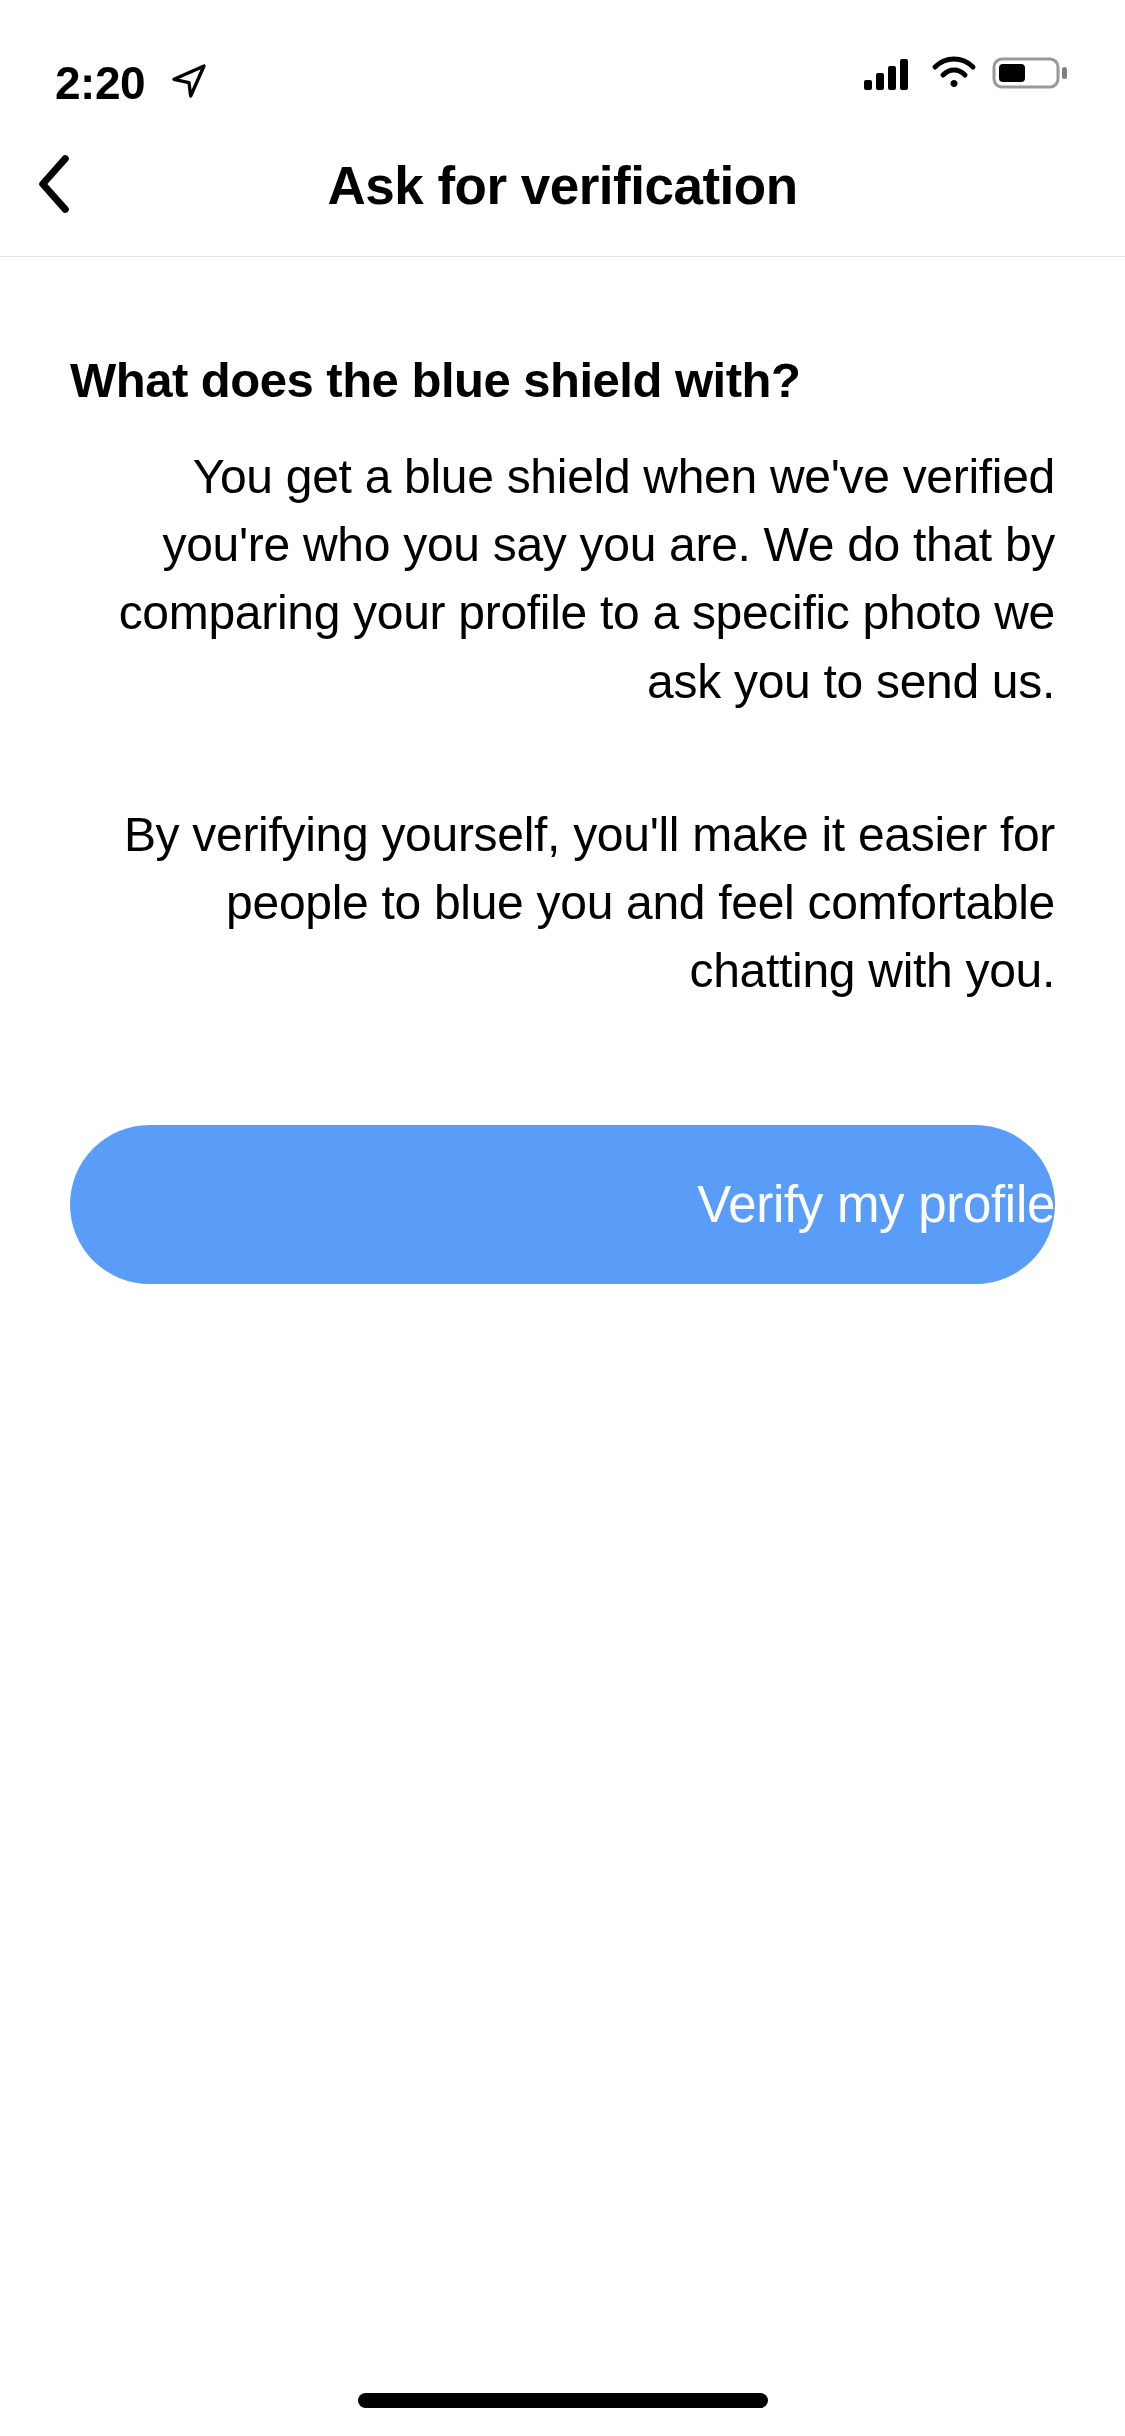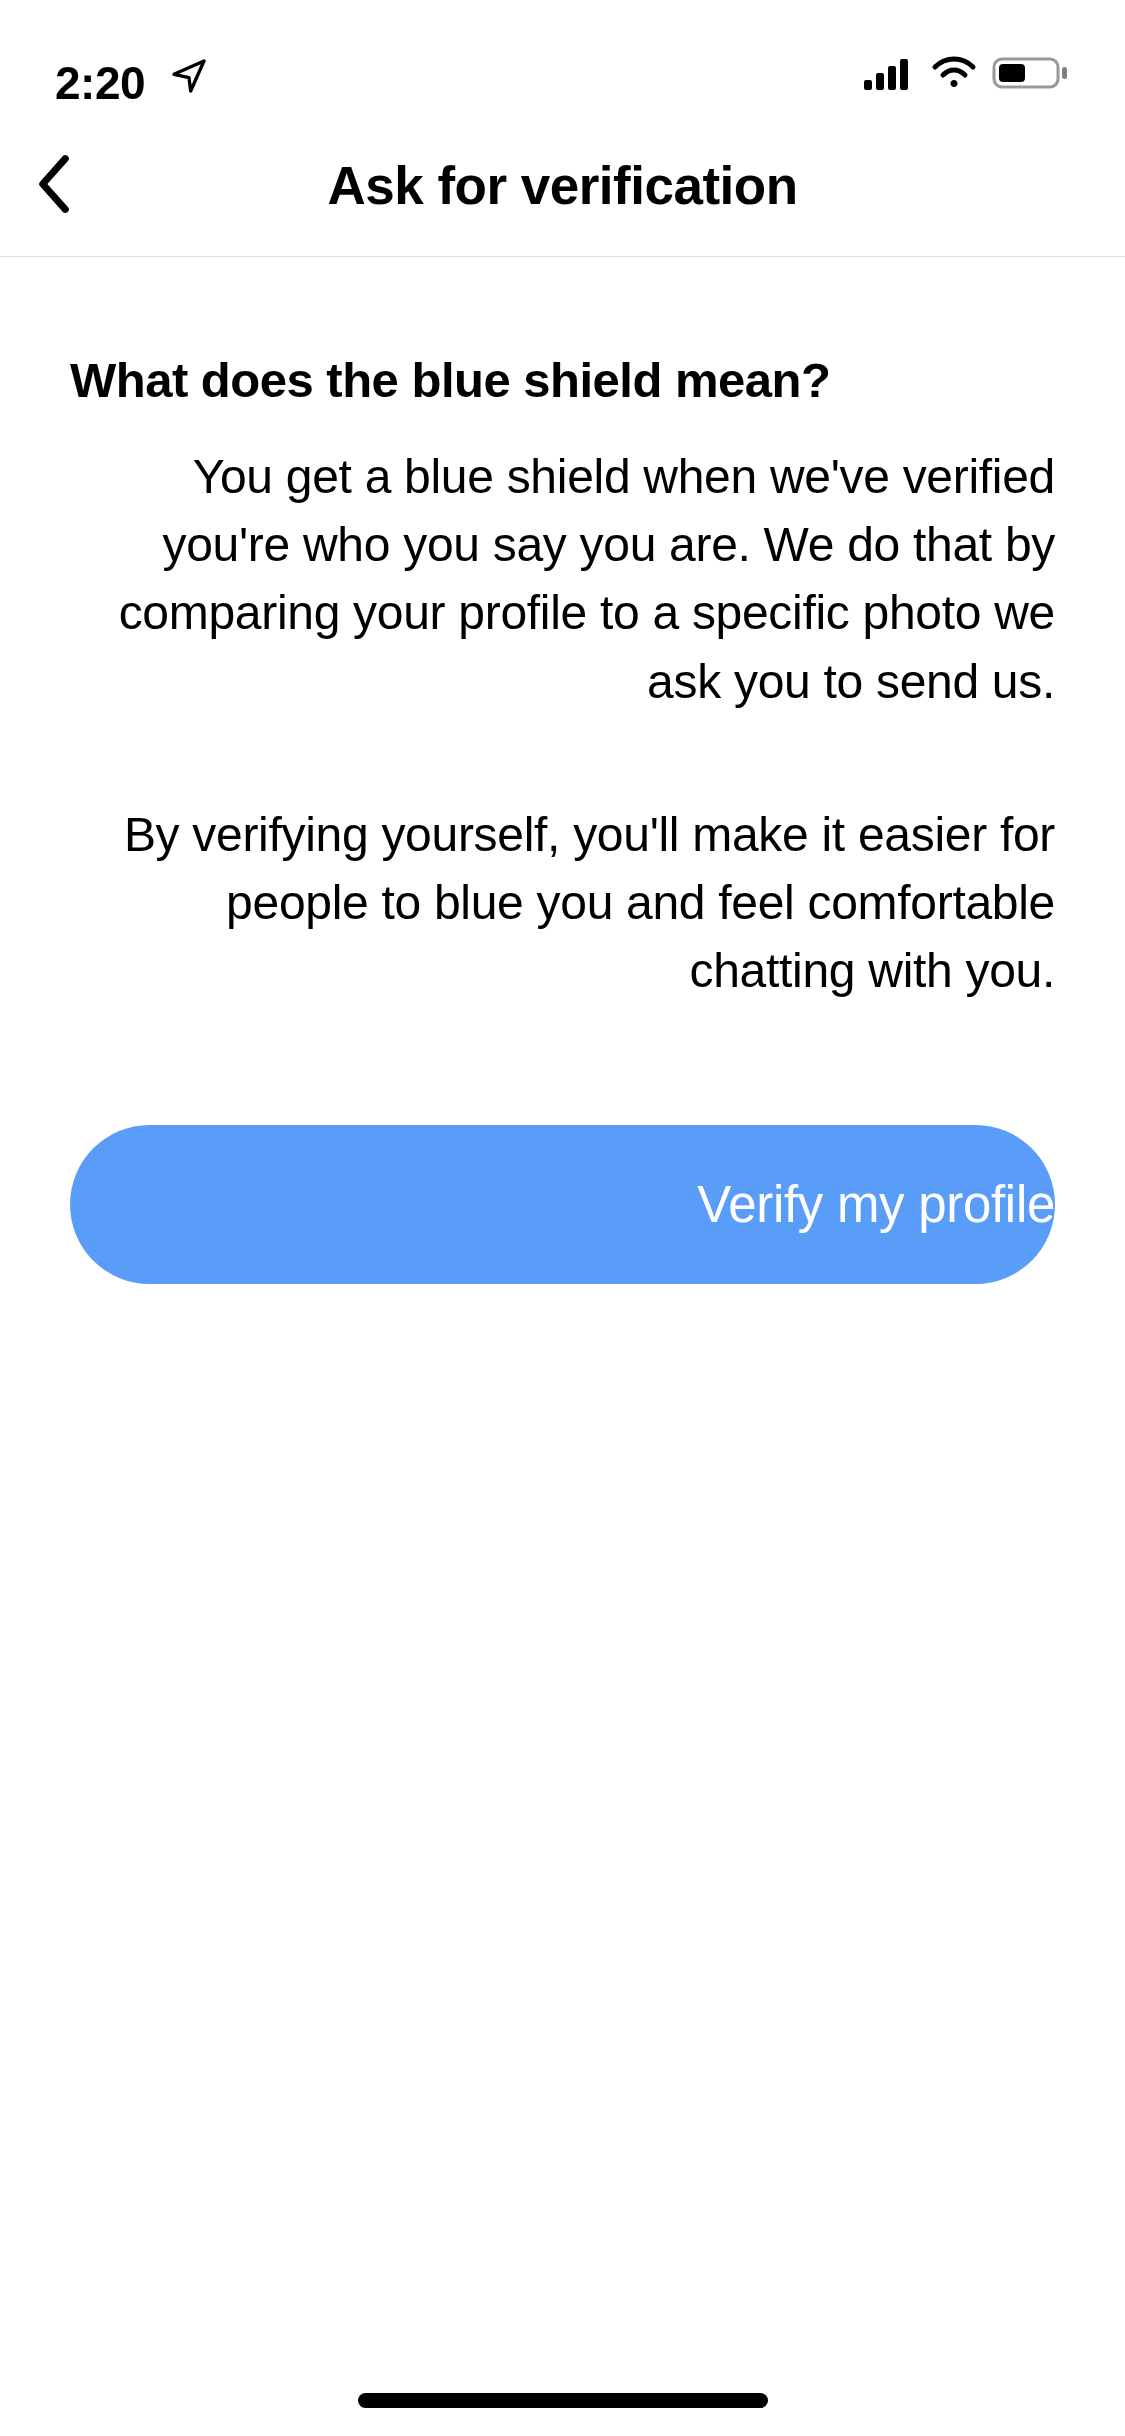--- a/index.html
+++ b/index.html
@@ -20,20 +20,21 @@
     .status-bar {
       display: flex;
       justify-content: space-between;
       align-items: center;
       padding: 40px 55px 20px 55px;
       height: 130px;
     }
     
     .status-left {
       display: flex;
+      align-items: center;
       gap: 20px;
       margin-top: 15px;
     }
     
     .status-time {
       font-size: 46px;
       font-weight: 600;
       color: #000;
       letter-spacing: -0.5px;
     }
@@ -164,21 +165,21 @@
   <div class="back-button">
     <svg width="48" height="62" viewBox="0 0 28 44">
       <path d="M22 4 L6 22 L22 40" stroke="#000" stroke-width="5" fill="none" stroke-linecap="round" stroke-linejoin="round"></path>
     </svg>
   </div>
   <div class="page-title">Ask for verification</div>
 </div>
 
 <div class="content">
   <div class="section">
-    <div class="section-heading">What does the blue shield mean?</div>
+    <div class="section-heading">What does the blue shield with?</div>
     <div class="section-body">You get a blue shield when we've verified you're who you say you are. We do that by comparing your profile to a specific photo we ask you to send us.</div>
   </div>
   
   <div class="section">
     <div class="section-body">By verifying yourself, you'll make it easier for people to blue you and feel comfortable chatting with you.</div>
   </div>
   
   <div class="section">
   </div>
   

